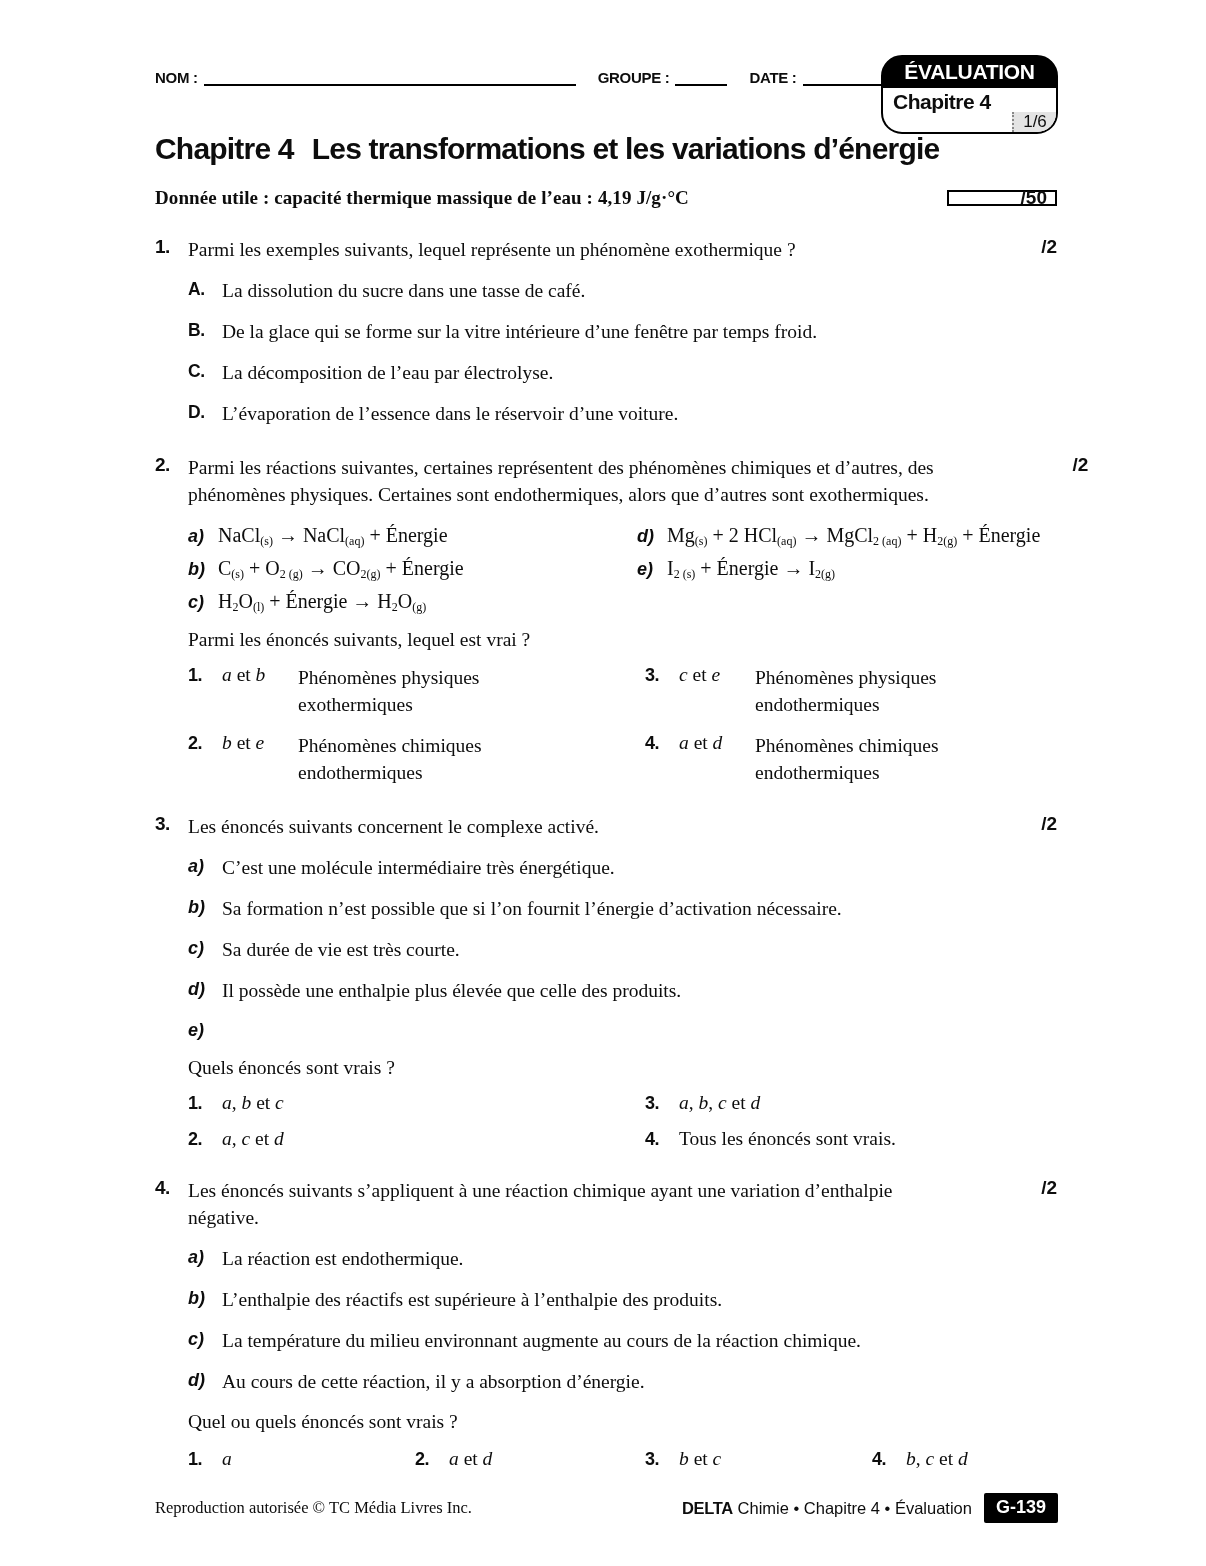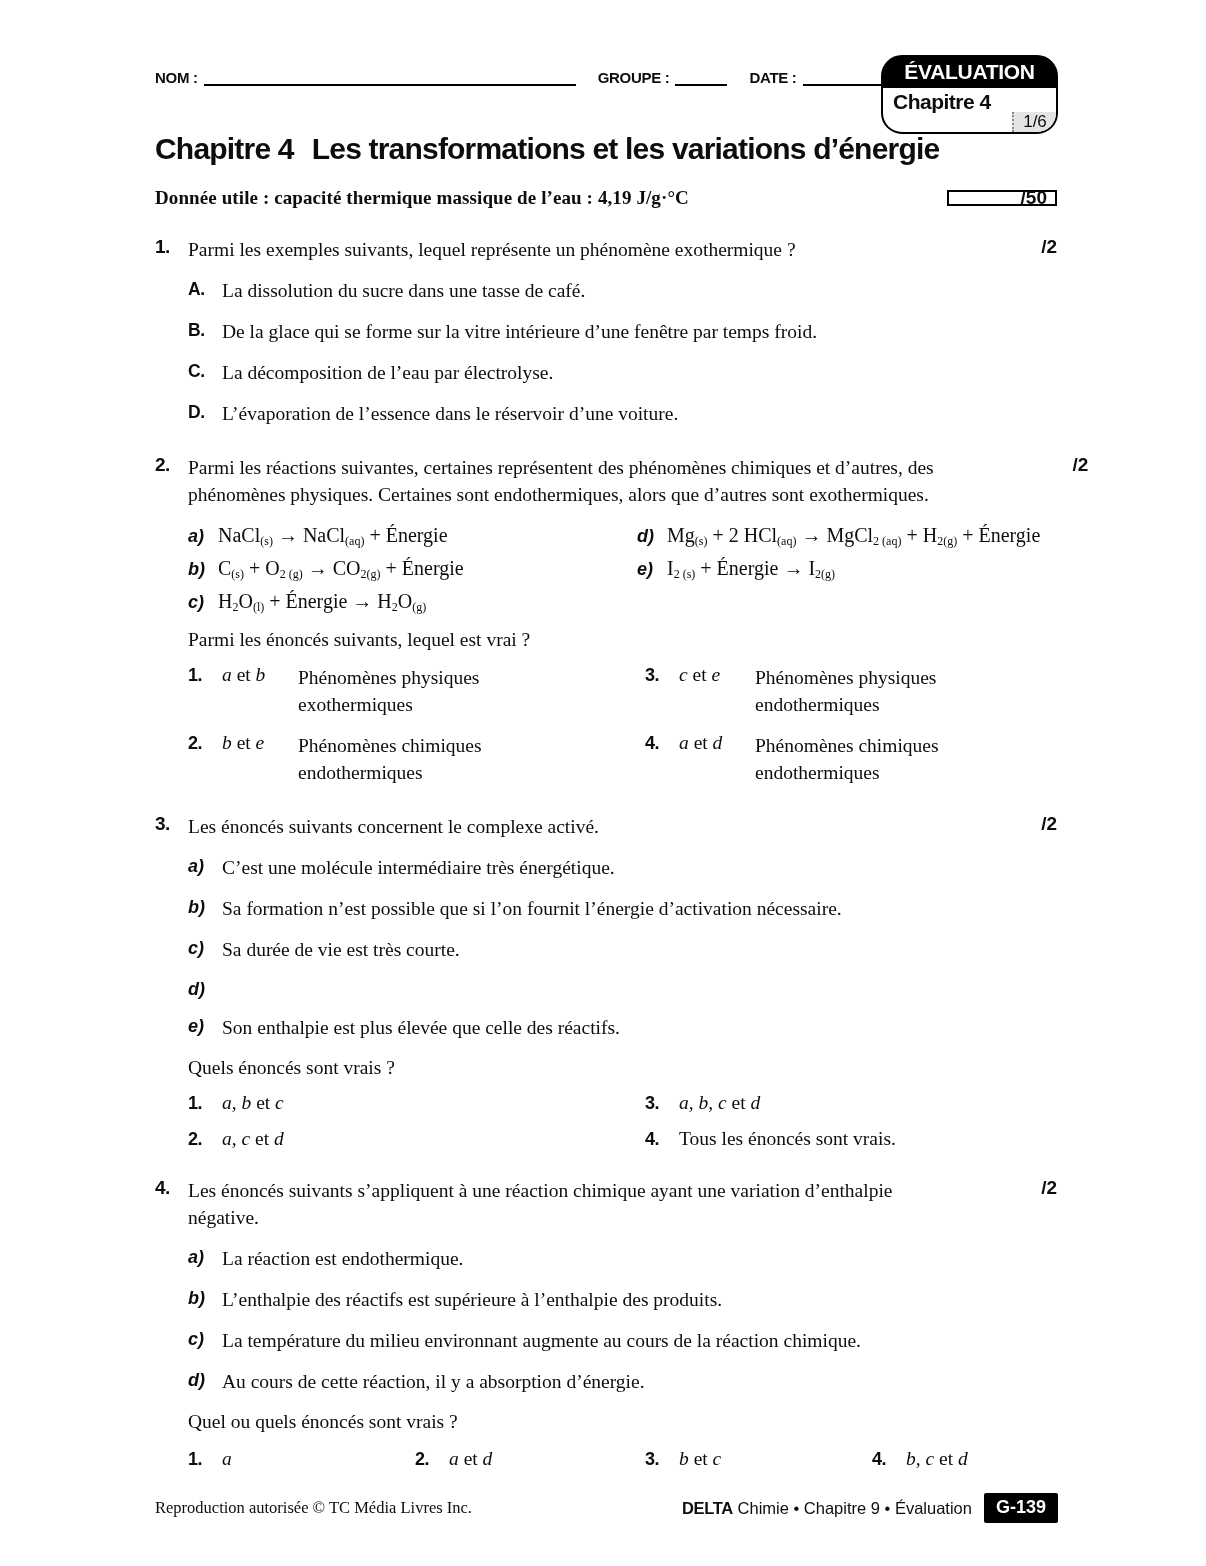--- a/index.html
+++ b/index.html
@@ -212,24 +212,24 @@
       <div class="stmt">
         <span class="slabel">b)</span>
         <span class="stext">Sa formation n’est possible que si l’on fournit l’énergie d’activation nécessaire.</span>
       </div>
       <div class="stmt">
         <span class="slabel">c)</span>
         <span class="stext">Sa durée de vie est très courte.</span>
       </div>
       <div class="stmt">
         <span class="slabel">d)</span>
+        <span class="stext">Il possède une enthalpie plus élevée que celle des produits.</span>
       </div>
       <div class="stmt">
         <span class="slabel">e)</span>
-        <span class="stext">Son enthalpie est plus élevée que celle des réactifs.</span>
       </div>
 
       <p class="subq">Quels énoncés sont vrais ?</p>
 
       <div class="opt-grid2">
         <div class="opt">
           <span class="onum">1.</span>
           <span class="ovars-auto"><i>a</i>, <i>b</i> et <i>c</i></span>
         </div>
         <div class="opt">
@@ -291,18 +291,18 @@
           <span class="ovars-auto"><i>b</i>, <i>c</i> et <i>d</i></span>
         </div>
       </div>
     </div>
     <div class="qpts">/2</div>
   </section>
 
   <div class="footer">
     <div class="foot-left">Reproduction autorisée © TC Média Livres Inc.</div>
     <div class="foot-right">
-      <span><span class="brand">DELTA</span><span> Chimie • Chapitre 9 • Évaluation</span></span>
+      <span><span class="brand">DELTA</span><span> Chimie • Chapitre 4 • Évaluation</span></span>
       <span class="badge">G-139</span>
     </div>
   </div>
 
 </div>
 
 </body></html>

